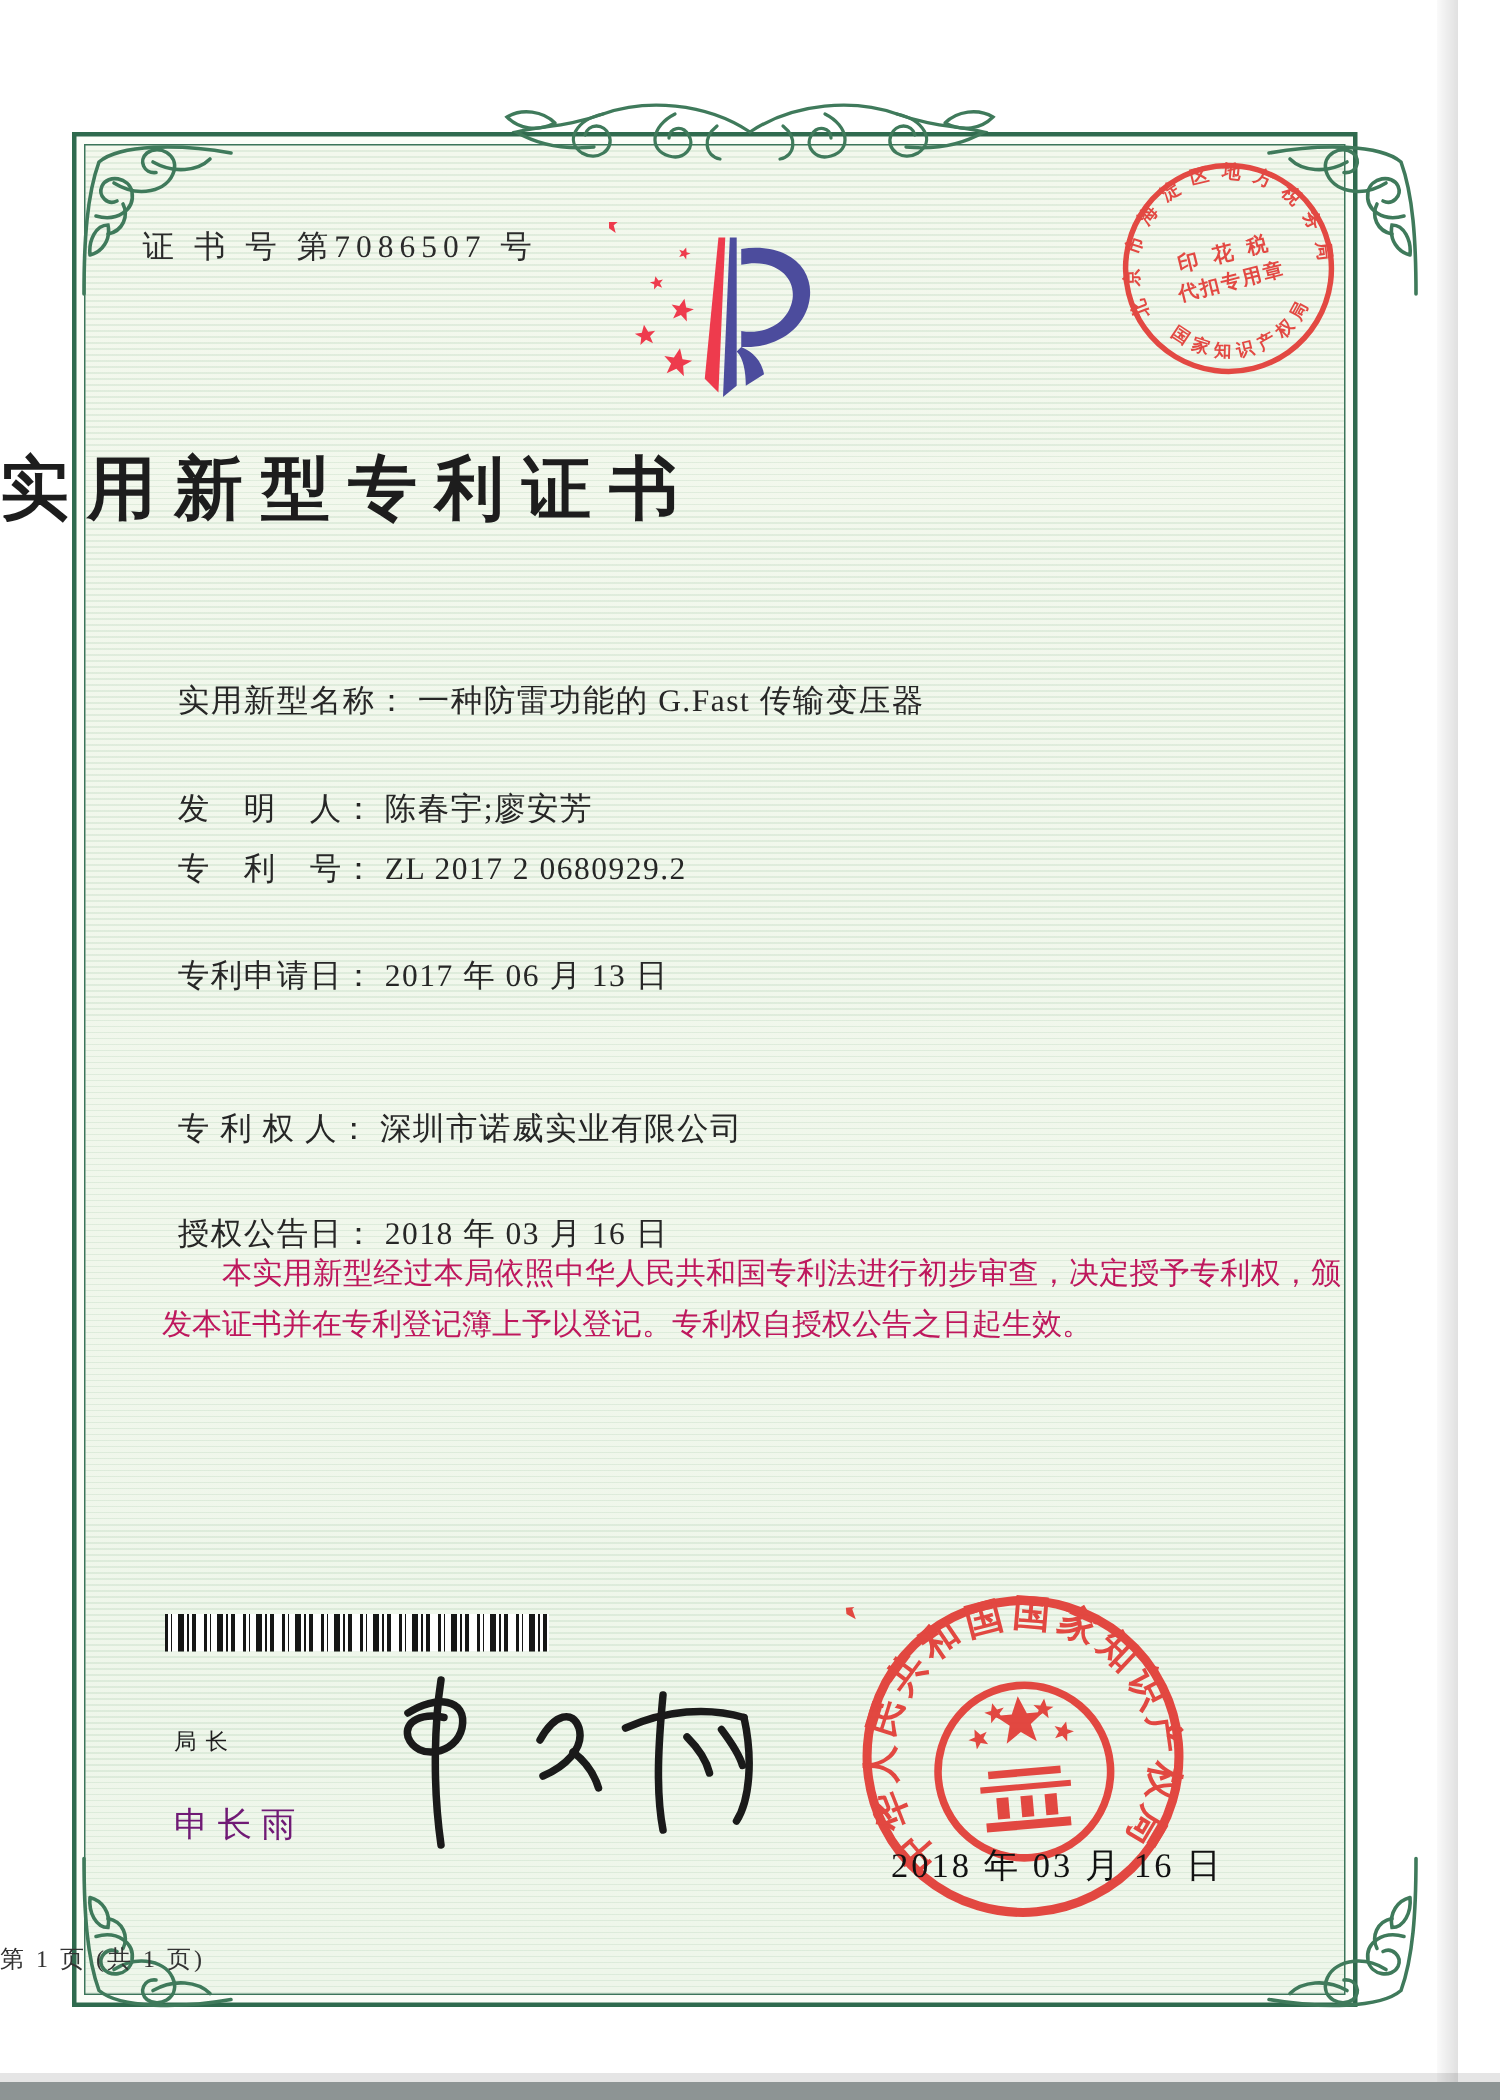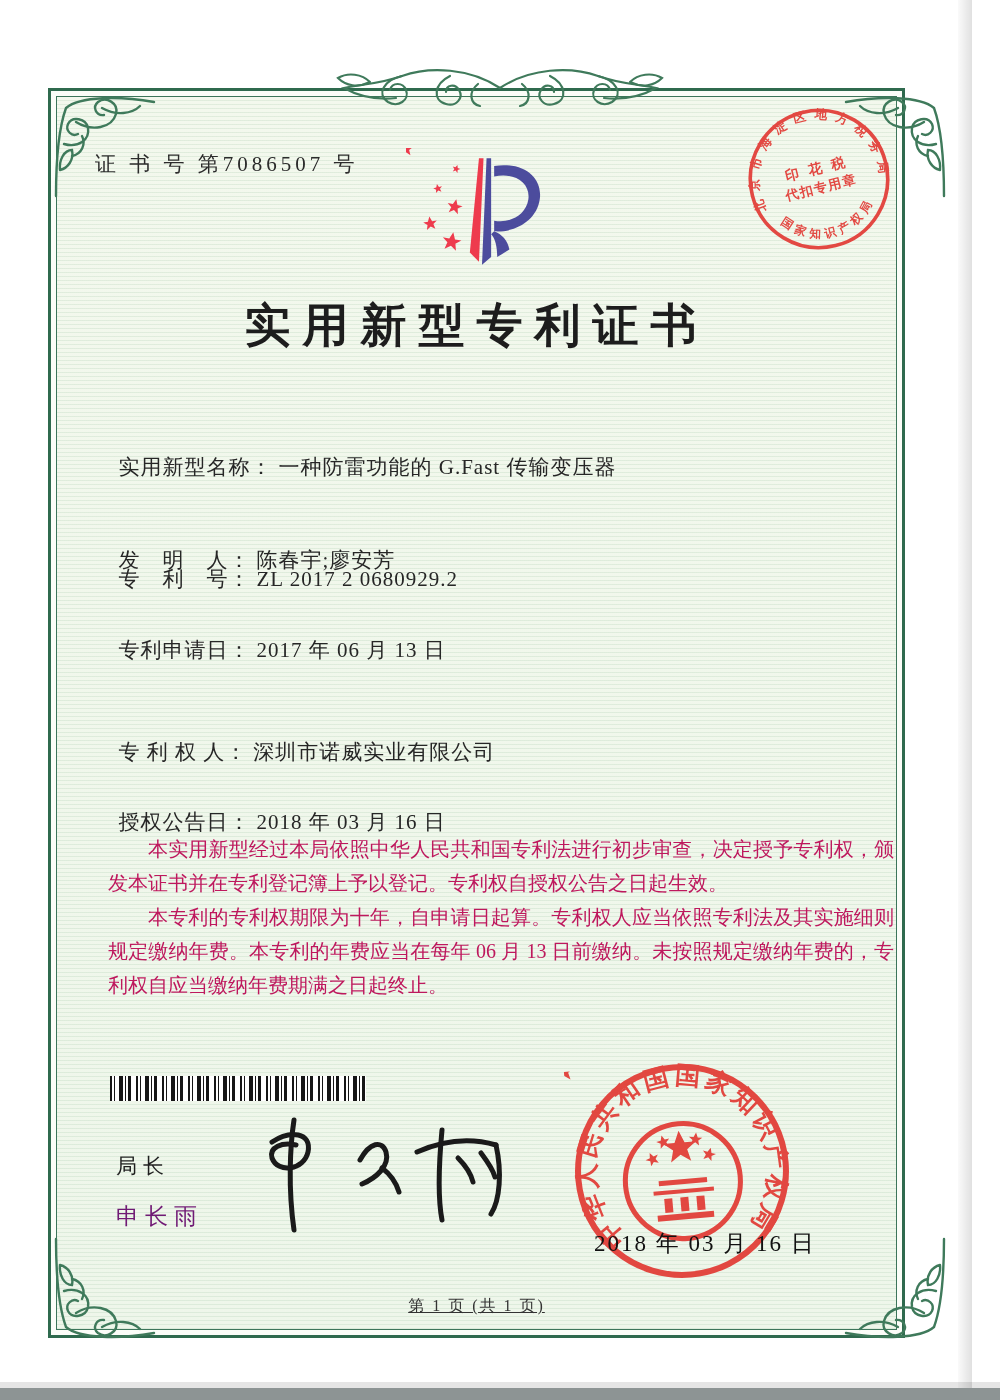--- a/index.html
+++ b/index.html
@@ -39,21 +39,21 @@
   .cert-no{
     position:absolute;left:95px;top:150px;font-size:21px;letter-spacing:4px;color:#2b2b2b;text-align:right;
   }
   .logo{position:absolute;left:406px;top:148px;width:152px;height:124px;}
 
   .seal{position:absolute;}
   .seal-tax{left:746px;top:106px;width:146px;height:146px;transform:rotate(-14deg);opacity:0.92;}
   .seal-office{left:573px;top:1062px;width:218px;height:218px;transform:rotate(-5deg);opacity:0.93;}
 
   .title{
-    position:absolute;left:0;top:295px;width:953px;text-align:center;
+    position:absolute;left:0;top:295px;width:953px;text-align:left;
     font-size:46px;font-weight:700;letter-spacing:12px;color:#1d1d1d;
   }
 
   .field{position:absolute;left:108px;font-size:21px;color:#262626;white-space:pre;text-align:center;}
   .flabel{letter-spacing:1px;}
   .fvalue{margin-left:6px;letter-spacing:1px;}
 
   .body-text{
     position:absolute;left:108px;top:832px;width:786px;
     font-size:20px;line-height:34px;text-align:justify;color:#be185d;
@@ -61,29 +61,29 @@
   .body-text p{margin:0;text-indent:2em;}
 
   .barcode{
     position:absolute;left:110px;top:1076px;width:256px;height:25px;
     background:repeating-linear-gradient(90deg,
       #161616 0 2px,#fff 2px 4px,#161616 4px 5px,#fff 5px 9px,
       #161616 9px 13px,#fff 13px 15px,#161616 15px 16px,#fff 16px 18px,
       #161616 18px 21px,#fff 21px 26px);
   }
 
-  .director-title{position:absolute;left:116px;top:1152px;font-size:21px;letter-spacing:6px;color:#1e1e1e;
+  .director-title{position:absolute;left:116px;top:1152px;font-size:15px;letter-spacing:6px;color:#1e1e1e;
     font-family:Liberation Sans, sans-serif;}
   .director-name{position:absolute;left:116px;top:1201px;font-size:23px;letter-spacing:6px;color:#701a75;
     font-family:"Liberation Sans","DejaVu Sans",sans-serif;}
   .signature{position:absolute;left:242px;top:1112px;width:280px;height:130px;}
 
   .issue-date{position:absolute;left:594px;top:1228px;font-size:23px;letter-spacing:2px;color:#111;z-index:5;}
 
-  .page-footer{position:absolute;left:0;top:1296px;width:953px;text-align:center;font-size:16px;letter-spacing:2px;color:#333;text-decoration:underline;}
+  .page-footer{position:absolute;left:0;top:1296px;width:953px;text-align:left;font-size:16px;letter-spacing:2px;color:#333;}
 
   .seal text{font-family:"Liberation Sans","DejaVu Sans",sans-serif;font-weight:700;}
 </style>
 </head>
 <body>
 
 <div class="scan-edge-right"></div>
 <div class="scan-edge-bottom2"></div>
 <div class="scan-edge-bottom"></div>
 
@@ -180,39 +180,38 @@
     <text x="100" y="92" font-size="19" letter-spacing="4" fill="#e23b35" text-anchor="middle">印 花 税</text>
     <text x="100" y="118" font-size="18" letter-spacing="2" fill="#e23b35" text-anchor="middle">代扣专用章</text>
   </svg>
 </div>
 
 <div class="title">实用新型专利证书</div>
 
 <div class="field" style="top:428px">
   <span class="flabel">实用新型名称：</span><span class="fvalue">一种防雷功能的 G.Fast 传输变压器</span>
 </div>
-<div class="field" style="top:521px">
+<div class="field" style="top:500px">
   <span class="flabel">发　明　人：</span><span class="fvalue">陈春宇;廖安芳</span>
 </div>
 <div class="field" style="top:540px">
   <span class="flabel">专　利　号：</span><span class="fvalue">ZL 2017 2 0680929.2</span>
 </div>
 <div class="field" style="top:611px">
   <span class="flabel">专利申请日：</span><span class="fvalue">2017 年 06 月 13 日</span>
 </div>
 <div class="field" style="top:713px">
   <span class="flabel">专 利 权 人：</span><span class="fvalue">深圳市诺威实业有限公司</span>
 </div>
 <div class="field" style="top:783px">
   <span class="flabel">授权公告日：</span><span class="fvalue">2018 年 03 月 16 日</span>
 </div>
 
 <div class="body-text">
   <p>本实用新型经过本局依照中华人民共和国专利法进行初步审查，决定授予专利权，颁发本证书并在专利登记簿上予以登记。专利权自授权公告之日起生效。</p>
-  <p>本专利的专利权期限为十年，自申请日起算。专利权人应当依照专利法及其实施细则规定缴纳年费。本专利的年费应当在每年 06 月 13 日前缴纳。未按照规定缴纳年费的，专利权自应当缴纳年费期满之日起终止。</p>
 </div>
 
 <div class="barcode"></div>
 
 <div class="director-title">局长</div>
 <div class="director-name">申长雨</div>
 
 <div class="signature">
   <svg viewBox="0 0 280 130" width="280" height="130" fill="none" stroke="#1a1a1a" stroke-width="5" stroke-linecap="round">
     <path d="M52,8 C48,34 46,76 52,118"></path>

